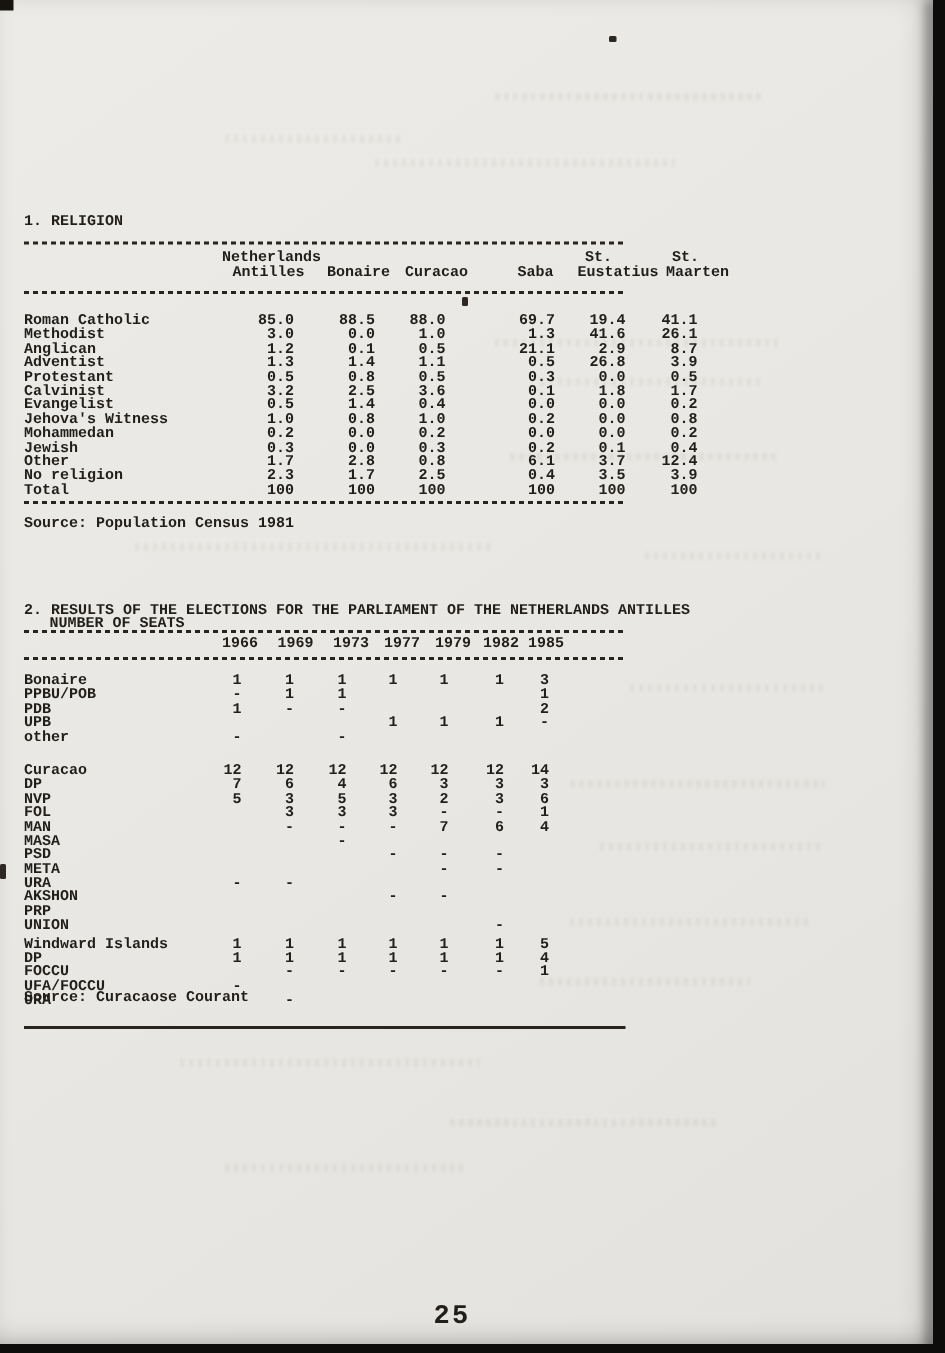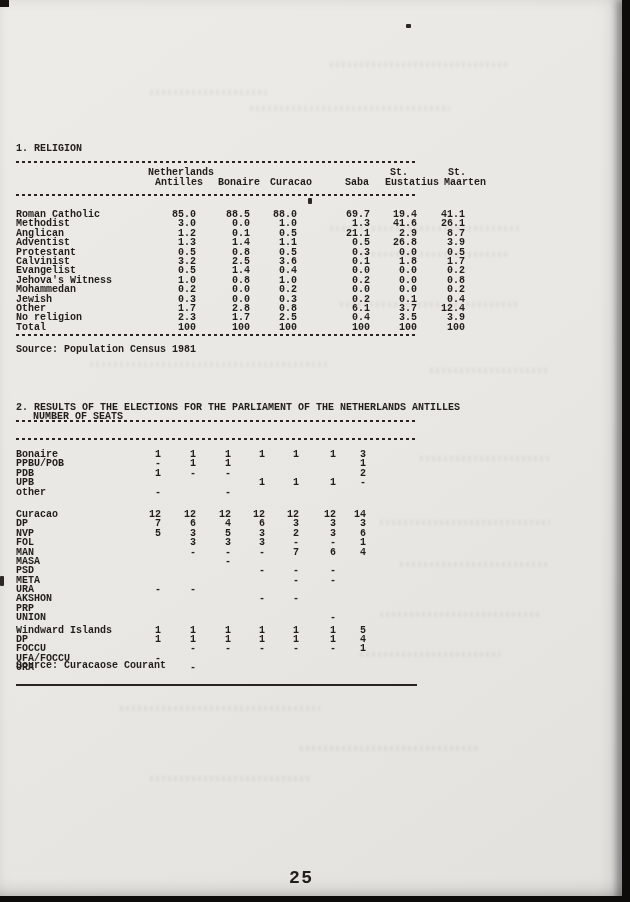--- a/index.html
+++ b/index.html
@@ -198,20 +198,29 @@
       </div>
     </div>
 
   <div class="rule dashed" style="top:334px;"></div>
   <div class="source" style="top:344px;">Source: Population Census 1981</div>
 
   <div class="title" style="top:402px;">2. RESULTS OF THE ELECTIONS FOR THE PARLIAMENT OF THE NETHERLANDS ANTILLES</div>
   <div class="title" style="top:411px;left:33px;">NUMBER OF SEATS</div>
   <div class="rule dashed" style="top:420px;"></div>
 
+  <div class="years">
+    <span style="left:148px;">1966</span>
+    <span style="left:185px;">1969</span>
+    <span style="left:222px;">1973</span>
+    <span style="left:256px;">1977</span>
+    <span style="left:290px;">1979</span>
+    <span style="left:322px;">1982</span>
+    <span style="left:352px;">1985</span>
+  </div>
 
   <div class="rule dashed" style="top:438px;"></div>
 
   <div data-table="elections">
       <div class="tgroup">
         <div class="trow">
           <span class="cell label">Bonaire</span>
           <span class="cell num">1</span>
           <span class="cell num">1</span>
           <span class="cell num">1</span>

